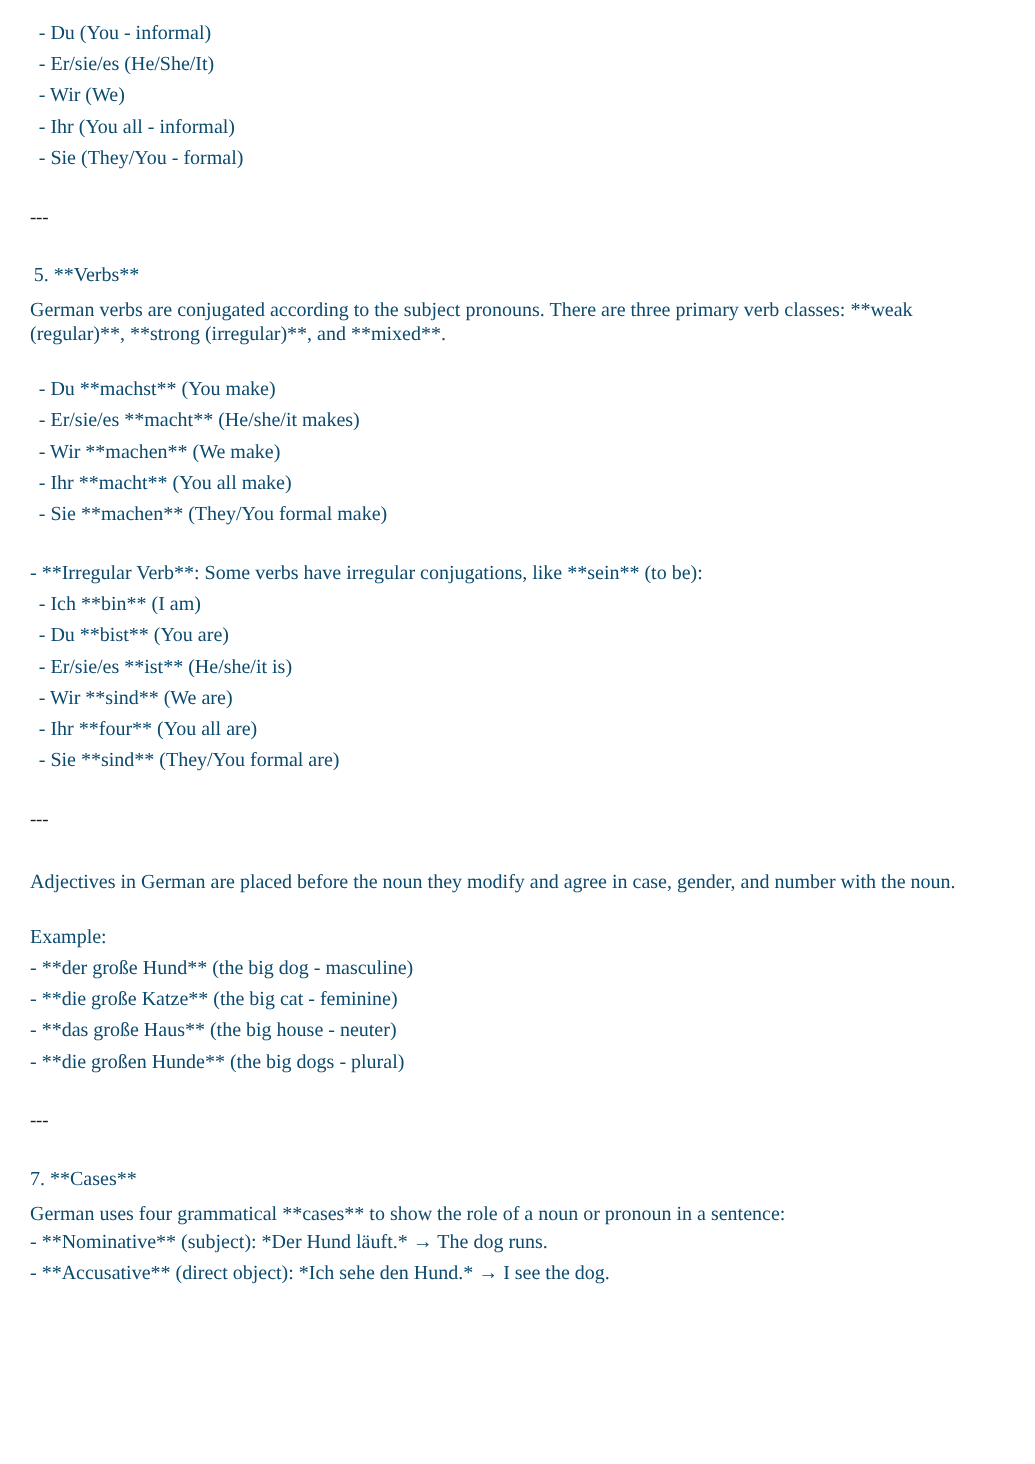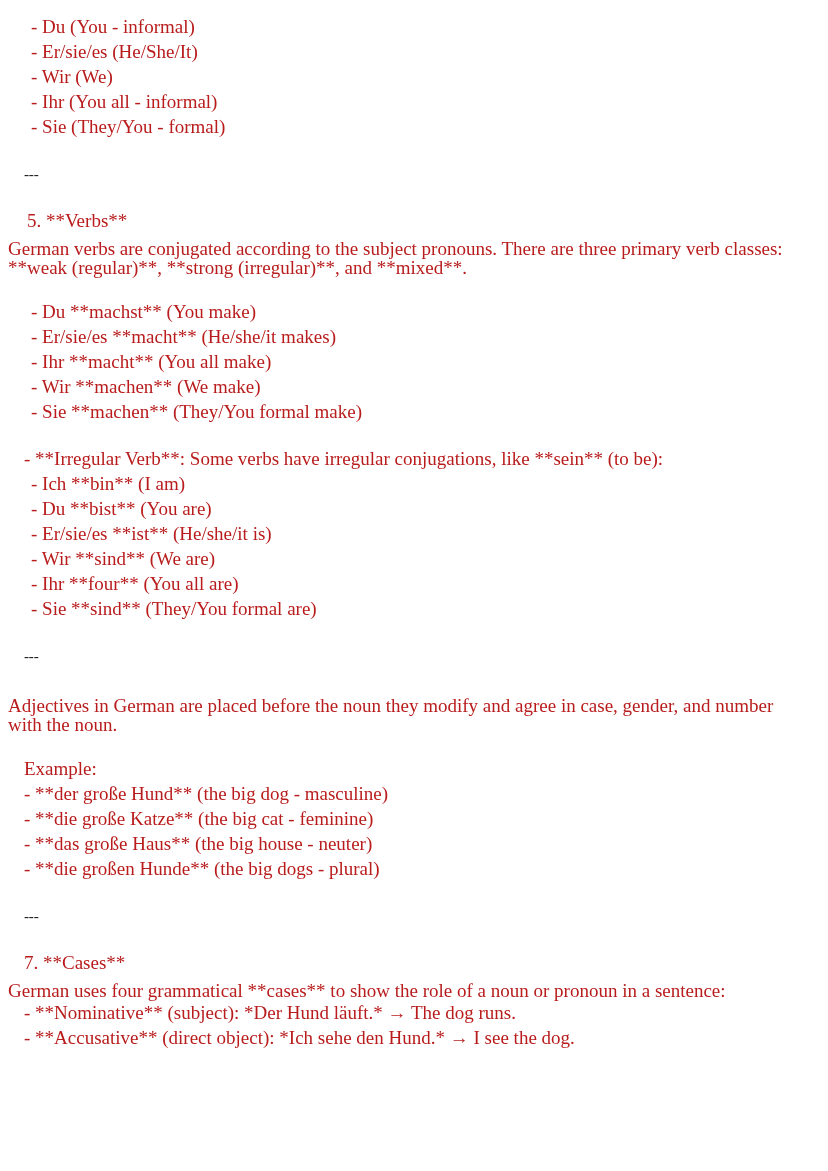--- a/index.html
+++ b/index.html
@@ -24,30 +24,30 @@
   }
   .doc {
     position: absolute;
     left: 0;
     top: 0;
     width: 828px;
   }
 
   
   .blk {
-    font-size: 19px;
+    font-size: 16px;
     line-height: 25px;
-    color: #b91c1c;
+    color: #0c4a6e;
     white-space: pre-wrap;
     word-wrap: break-word;
   }
 
   
   .para {
-    margin-left: 8px;
+    margin-left: 24px;
     margin-right: 23px;
     line-height: 19px;
     white-space: normal;
   }
 
   
   .li0 { margin-left: 24px; }
   
   .li1 { margin-left: 31px; }
   
@@ -86,22 +86,22 @@
     <div class="spacer-md"></div>
 
     <div class="blk numhead">5. **Verbs**</div>
     <div class="spacer-xs"></div>
     <div class="blk para">German verbs are conjugated according to the subject pronouns. There are three primary verb classes: **weak (regular)**, **strong (irregular)**, and **mixed**.</div>
 
     <div class="spacer-md"></div>
 
     <div class="blk li1">- Du **machst** (You make)</div>
     <div class="blk li1">- Er/sie/es **macht** (He/she/it makes)</div>
+    <div class="blk li1">- Wir **machen** (We make)</div>
     <div class="blk li1">- Ihr **macht** (You all make)</div>
-    <div class="blk li1">- Wir **machen** (We make)</div>
     <div class="blk li1">- Sie **machen** (They/You formal make)</div>
 
     <div class="spacer-md"></div>
 
     <div class="blk li0">- **Irregular Verb**: Some verbs have irregular conjugations, like **sein** (to be):</div>
     <div class="blk li1">- Ich **bin** (I am)</div>
     <div class="blk li1">- Du **bist** (You are)</div>
     <div class="blk li1">- Er/sie/es **ist** (He/she/it is)</div>
     <div class="blk li1">- Wir **sind** (We are)</div>
     <div class="blk li1">- Ihr **four** (You all are)</div>

